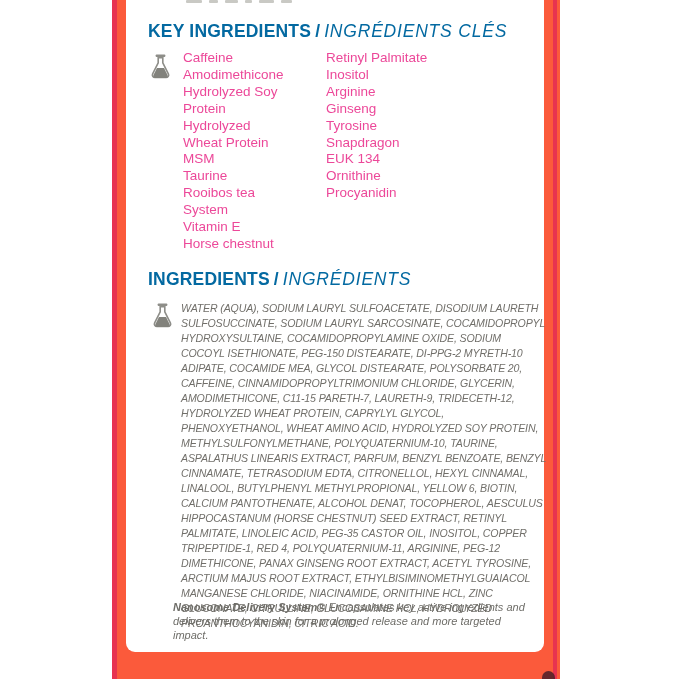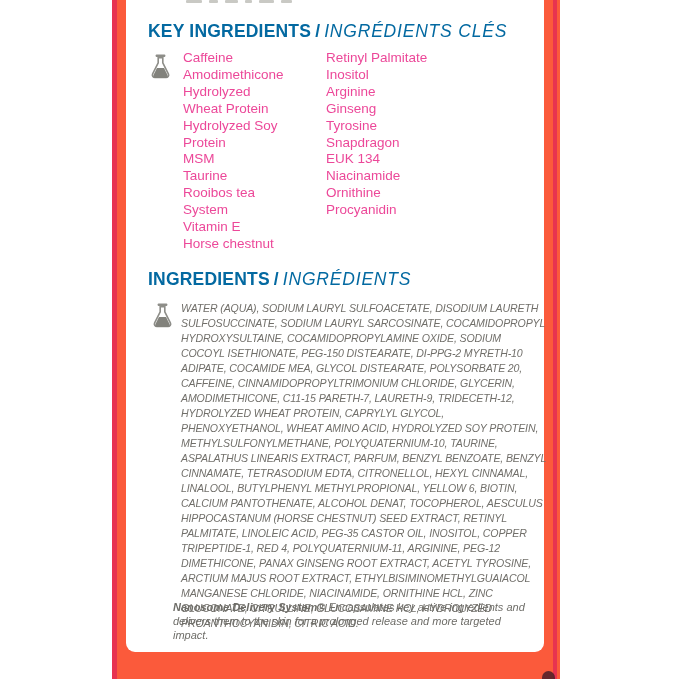--- a/index.html
+++ b/index.html
@@ -93,40 +93,39 @@
     <svg class="flask" id="key-flask" viewBox="0 0 24 30">
       <rect x="7" y="0.5" width="10" height="2.6" rx="0.8" fill="#8e8e89"></rect>
       <path d="M9.6 3.6 h4.8 v5.4 l5.8 11.6 c0.95 1.9 -0.4 3.8 -2.4 3.8 H6.2 c-2 0 -3.35 -1.9 -2.4 -3.8 L9.6 9 z" fill="none" stroke="#8e8e89" stroke-width="1.7"></path>
       <path d="M8.3 14.6 L4.7 21.8 c-0.75 1.5 0.3 3 1.9 3 h10.8 c1.6 0 2.65 -1.5 1.9 -3 L15.7 14.6 z" fill="#82827c"></path>
     </svg>
 
     <ul class="ing-col" id="col-left">
 
     <li>Caffeine</li>
         <li>Amodimethicone</li>
+        <li>Hydrolyzed Soy Protein</li>
         <li>Hydrolyzed Wheat Protein</li>
-        <li>Hydrolyzed Soy Protein</li>
         <li>MSM</li>
         <li>Taurine</li>
         <li>Rooibos tea</li>
         <li>System</li>
         <li>Vitamin E</li>
         <li>Horse chestnut</li>
       </ul>
 
     <ul class="ing-col" id="col-right">
 
     <li>Retinyl Palmitate</li>
         <li>Inositol</li>
         <li>Arginine</li>
         <li>Ginseng</li>
         <li>Tyrosine</li>
         <li>Snapdragon</li>
         <li>EUK 134</li>
-        <li>Niacinamide</li>
         <li>Ornithine</li>
         <li>Procyanidin</li>
       </ul>
 
     <div class="heading" id="ing-heading">
       <span class="en">INGREDIENTS</span><span class="sep">/</span><span class="fr">INGRÉDIENTS</span>
     </div>
 
     <svg class="flask" id="ing-flask" viewBox="0 0 24 30">
       <rect x="7" y="0.5" width="10" height="2.6" rx="0.8" fill="#8e8e89"></rect>

